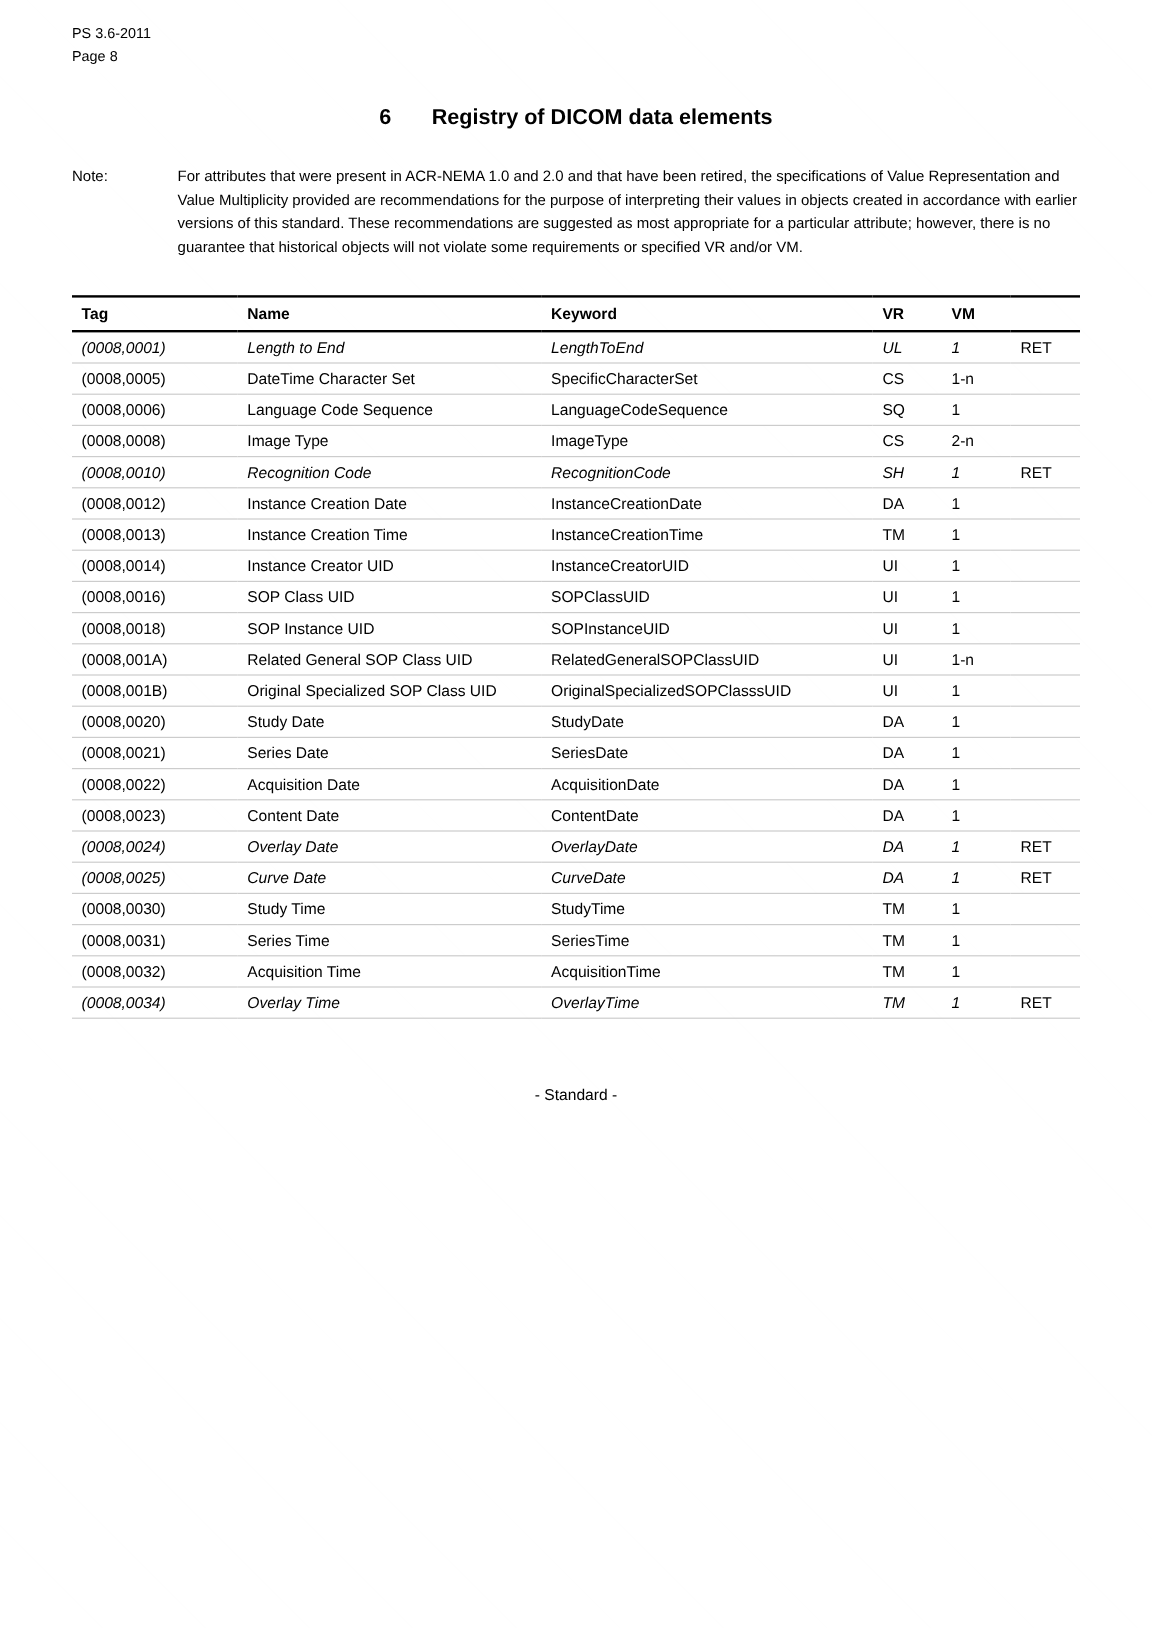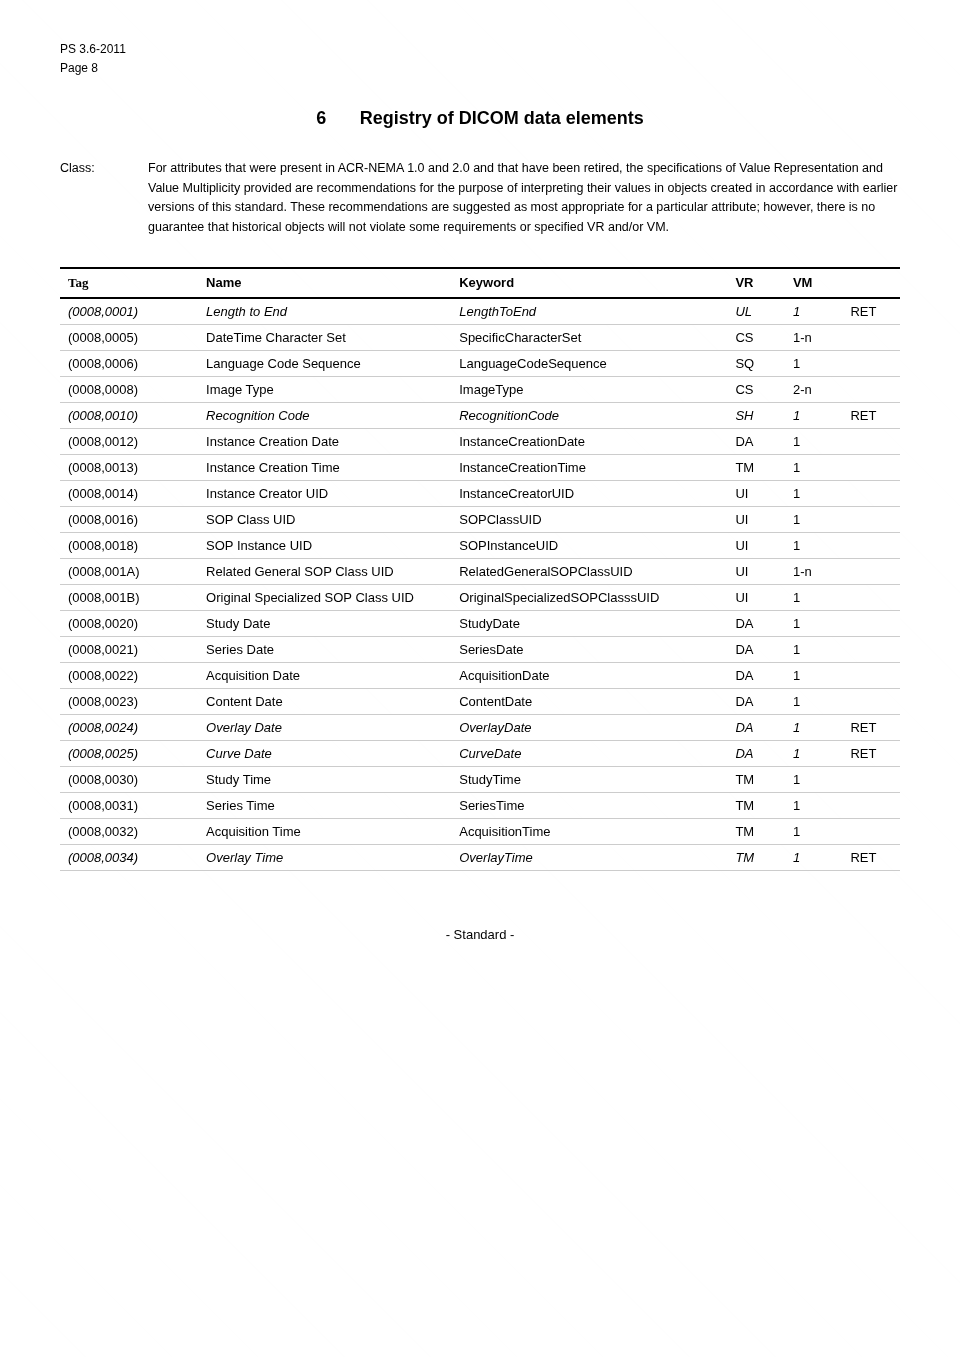--- a/index.html
+++ b/index.html
@@ -26,21 +26,21 @@
         transparent,
         transparent 60px,
         rgba(0,0,0,0.03) 60px,
         rgba(0,0,0,0.03) 61px
       );
     }
 
     .page-content {
       position: relative;
       z-index: 1;
-      padding: 40px 60px 40px 60px;
+      padding: 19px 60px 40px 60px;
     }
 
     .page-header {
       font-size: 12px;
       margin-bottom: 30px;
       line-height: 1.6;
     }
 
     .section-title {
       text-align: center;
@@ -123,21 +123,21 @@
     .ret-badge {
       font-size: 13px;
     }
 
     .footer-text {
       text-align: center;
       margin-top: 56px;
       font-size: 13px;
     }
 
-    .col-tag { width: 120px; font-family: Liberation Serif, serif; }
+    .col-tag { width: 120px; }
     .col-name { width: 220px; }
     .col-keyword { width: 240px; }
     .col-vr { width: 50px; }
     .col-vm { width: 50px; }
     .col-ret { width: 50px; }
   </style>
 </head>
 <body>
 
 <div class="watermark-bg"></div>
@@ -147,21 +147,21 @@
     <div>PS 3.6-2011</div>
     <div>Page 8</div>
   </div>
 
   <div class="section-title">
     <span class="section-number">6</span>
     <span class="section-name">Registry of DICOM data elements</span>
   </div>
 
   <div class="note-block">
-    <span class="note-label">Class:</span>
+    <span class="note-label">Note:</span>
     <span class="note-text">For attributes that were present in ACR-NEMA 1.0 and 2.0 and that have been retired, the specifications of Value Representation and Value Multiplicity provided are recommendations for the purpose of interpreting their values in objects created in accordance with earlier versions of this standard. These recommendations are suggested as most appropriate for a particular attribute; however, there is no guarantee that historical objects will not violate some requirements or specified VR and/or VM.</span>
   </div>
 
   <table class="data-table">
     <thead>
       <tr>
         <th class="col-tag">Tag</th>
         <th class="col-name">Name</th>
         <th class="col-keyword">Keyword</th>
         <th class="col-vr">VR</th>

